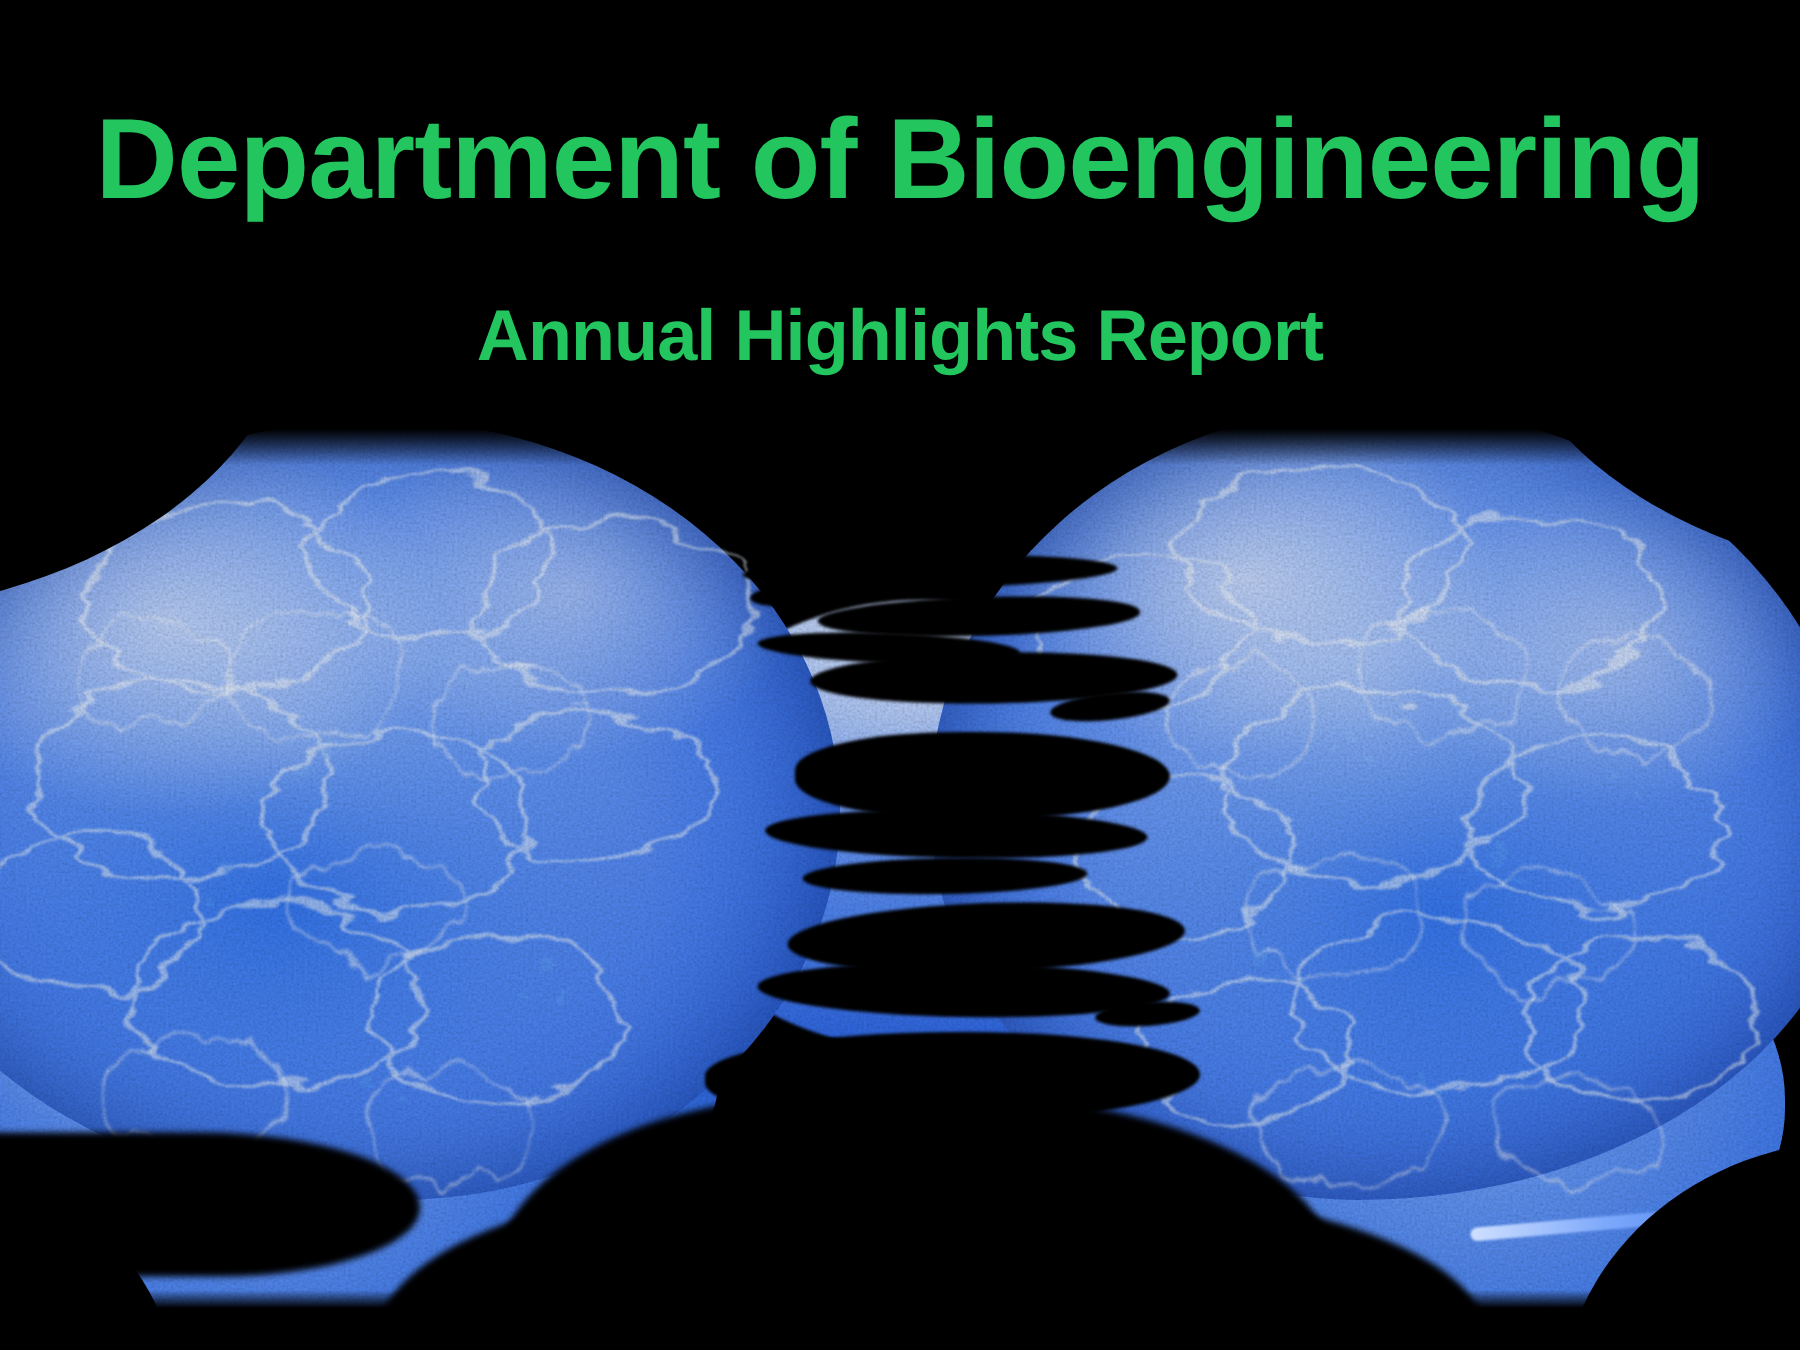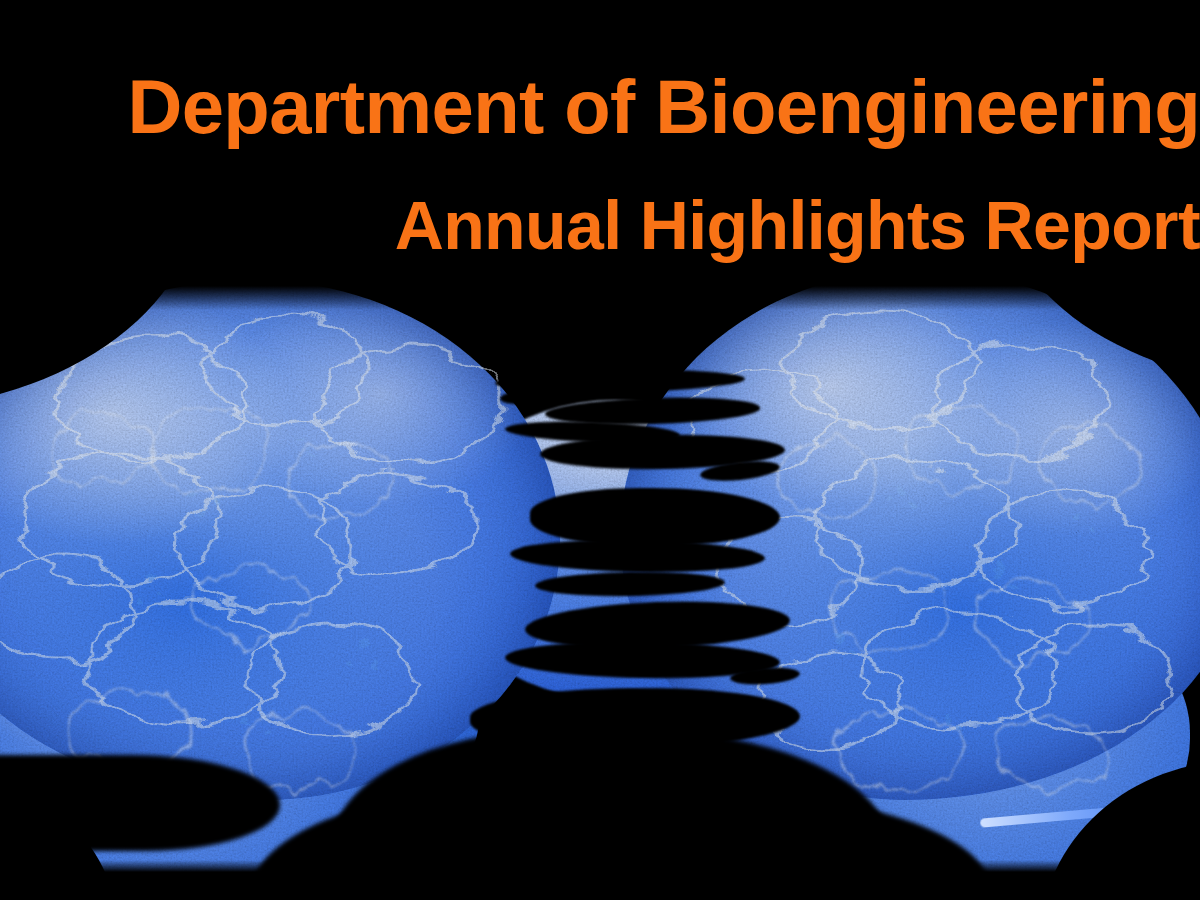--- a/index.html
+++ b/index.html
@@ -16,31 +16,30 @@
   
   #title-block{
     position:absolute;
     top:48px; left:0; width:1200px;
     text-align:center;
     z-index:50;
     pointer-events:none;
   }
   .title-line{
     display:block;
-    color:#f97316;
+    color:#22c55e;
     font-weight:bold;
     font-size:76px;
     line-height:118px;
     letter-spacing:-0.6px;
     font-family:"Liberation Sans", sans-serif;
     white-space:nowrap;
-    text-align:right;
   }
   .title-line.l1{ font-size:76px; }
-  .title-line.l2{ font-size:68px; }
+  .title-line.l2{ font-size:48px; }
 
   
   #figure{
     position:absolute;
     left:0; top:250px;
     width:1200px; height:650px;
     overflow:hidden;
     background:#000;
   }
 

